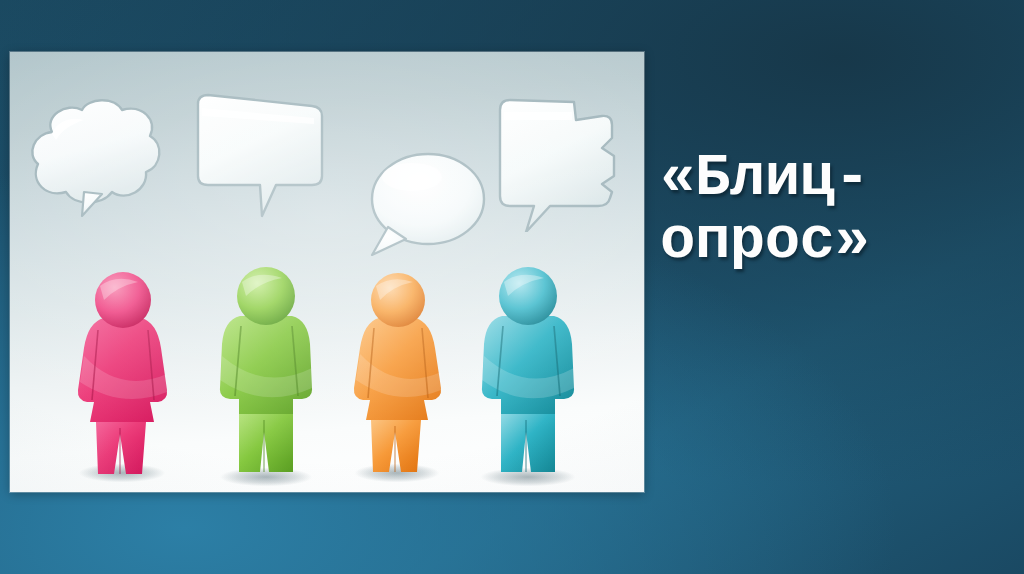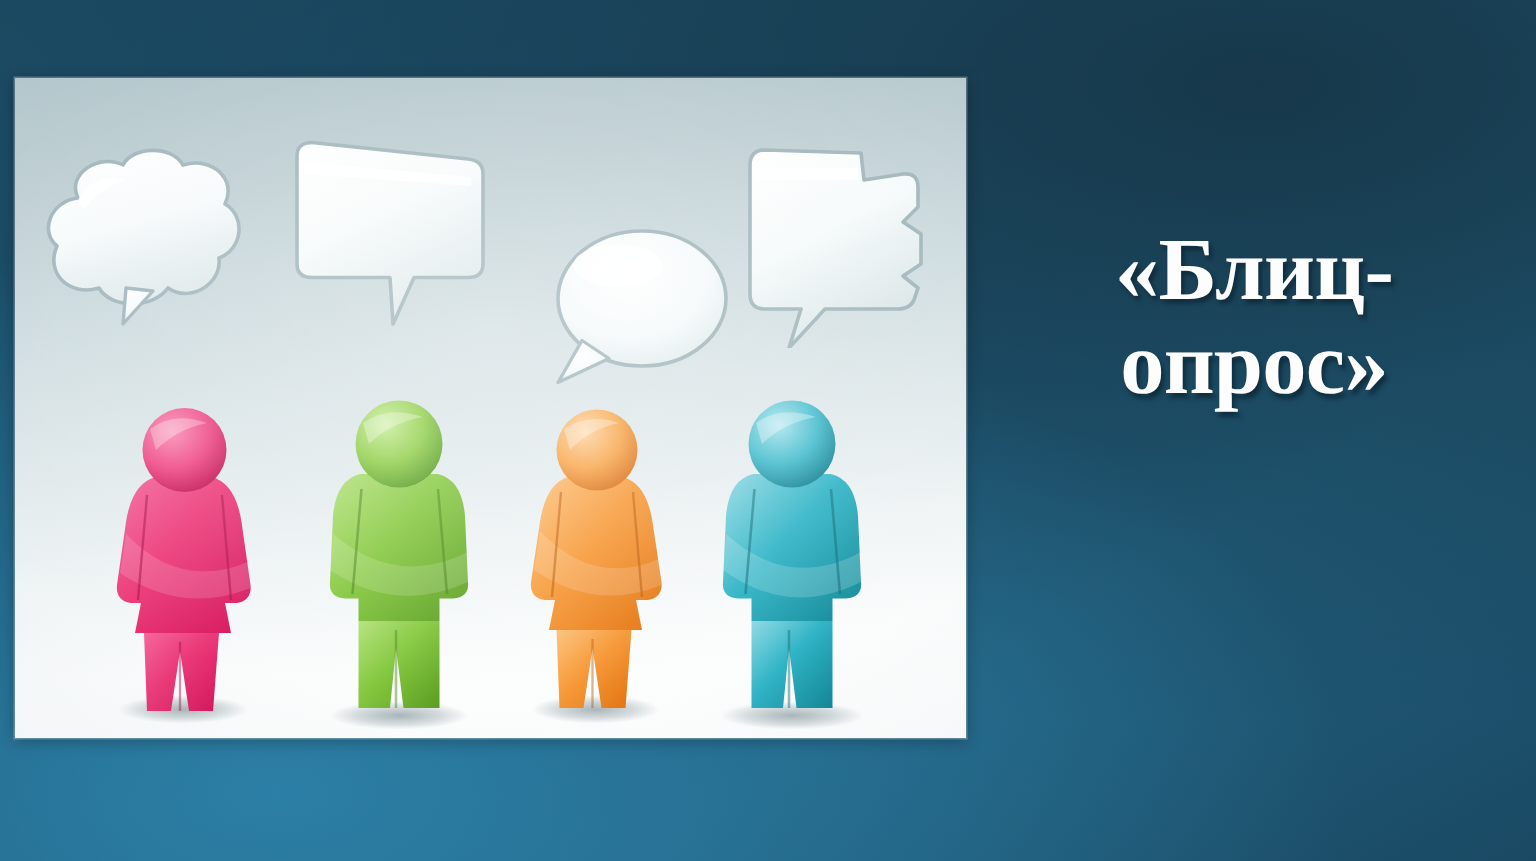--- a/index.html
+++ b/index.html
@@ -45,22 +45,22 @@
 
   .shadow{
     position:absolute;border-radius:50%;
     background:radial-gradient(50% 50% at 50% 50%,
       rgba(70,95,105,.45) 0%, rgba(70,95,105,.20) 45%, rgba(70,95,105,0) 72%);
   }
 
   
   .title{
     position:absolute;left:660px;top:148px;width:352px;
-    text-align:center;color:#fdfdfd;
-    font-family:Liberation Serif, serif;
+    color:#fdfdfd;
+    font-family:Liberation Mono, monospace;
     font-weight:bold;font-size:59px;line-height:1.06;
     letter-spacing:-.5px;
     text-shadow:2px 3px 3px rgba(6,24,34,.55);
   }
   .title .ln{display:block;white-space:nowrap;}
 </style>
 </head>
 <body>
 
 <div class="slide">

